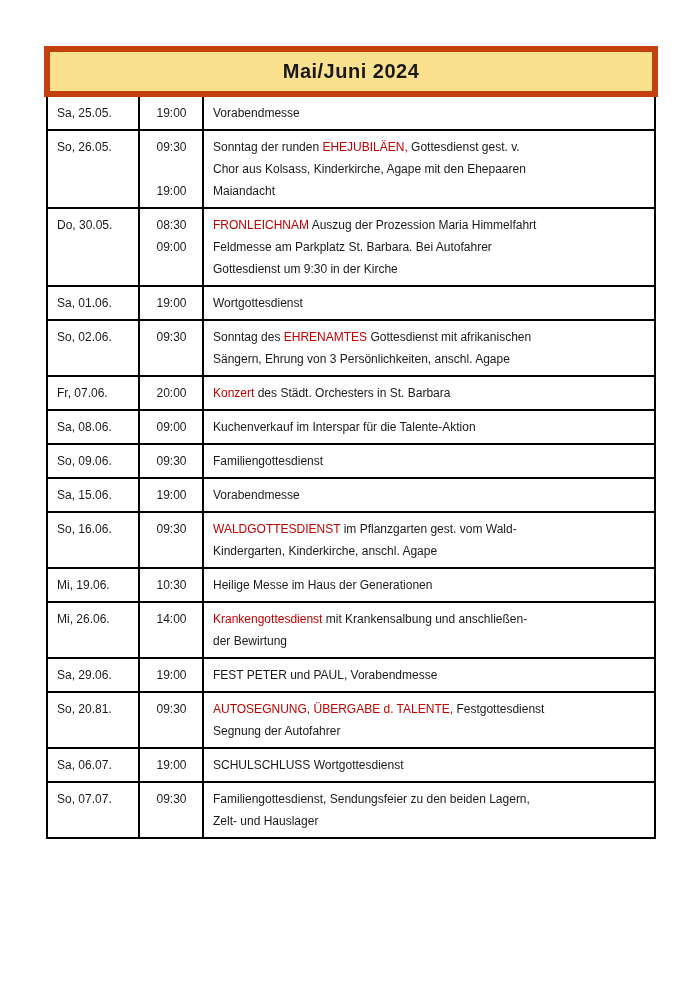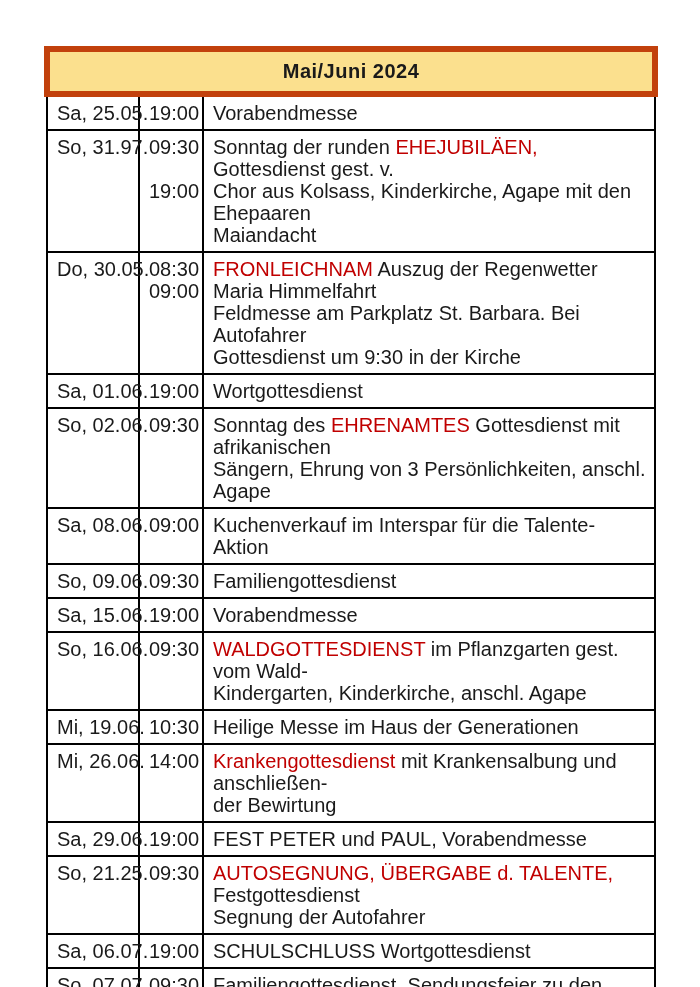--- a/index.html
+++ b/index.html
@@ -36,21 +36,21 @@
     font-weight: bold;
     color: var(--ink);
     padding: 8px 4px;
     text-align: center;
     letter-spacing: 0.5px;
   }
   table.schedule td {
     border: 2px solid #000;
     vertical-align: top;
     padding: 5px 8px 5px 9px;
-    font-size: 20px;
+    font-size: 12px;
     line-height: 22px;
     color: var(--ink);
   }
   td.c-date { white-space: nowrap; }
   td.c-time { white-space: nowrap; text-align: center; }
   span.red { color: var(--red); text-align: center; }
   col.col-date { width: 92px; }
   col.col-time { width: 64px; }
 </style>
 </head>
@@ -72,40 +72,40 @@
         <tr>
           <td class="c-date">Sa, 25.05.</td>
           <td class="c-time">
             <div>19:00</div>
           </td>
           <td class="c-desc">
             <div><span>Vorabendmesse</span></div>
           </td>
         </tr>
         <tr>
-          <td class="c-date">So, 31.97.</td>
+          <td class="c-date">So, 26.05.</td>
           <td class="c-time">
             <div>09:30</div>
             <div>&nbsp;</div>
             <div>19:00</div>
           </td>
           <td class="c-desc">
             <div><span>Sonntag der runden </span><span class="red">EHEJUBILÄEN,</span><span> Gottesdienst gest. v.</span></div>
             <div><span>Chor aus Kolsass, Kinderkirche, Agape mit den Ehepaaren</span></div>
             <div><span>Maiandacht</span></div>
           </td>
         </tr>
         <tr>
           <td class="c-date">Do, 30.05.</td>
           <td class="c-time">
             <div>08:30</div>
             <div>09:00</div>
           </td>
           <td class="c-desc">
-            <div><span class="red">FRONLEICHNAM</span><span> Auszug der Regenwetter Maria Himmelfahrt</span></div>
+            <div><span class="red">FRONLEICHNAM</span><span> Auszug der Prozession Maria Himmelfahrt</span></div>
             <div><span>Feldmesse am Parkplatz St. Barbara. Bei Autofahrer</span></div>
             <div><span>Gottesdienst um 9:30 in der Kirche</span></div>
           </td>
         </tr>
         <tr>
           <td class="c-date">Sa, 01.06.</td>
           <td class="c-time">
             <div>19:00</div>
           </td>
           <td class="c-desc">
@@ -116,20 +116,29 @@
           <td class="c-date">So, 02.06.</td>
           <td class="c-time">
             <div>09:30</div>
           </td>
           <td class="c-desc">
             <div><span>Sonntag des </span><span class="red">EHRENAMTES</span><span> Gottesdienst mit afrikanischen</span></div>
             <div><span>Sängern, Ehrung von 3 Persönlichkeiten, anschl. Agape</span></div>
           </td>
         </tr>
         <tr>
+          <td class="c-date">Fr, 07.06.</td>
+          <td class="c-time">
+            <div>20:00</div>
+          </td>
+          <td class="c-desc">
+            <div><span class="red">Konzert</span><span> des Städt. Orchesters in St. Barbara</span></div>
+          </td>
+        </tr>
+        <tr>
           <td class="c-date">Sa, 08.06.</td>
           <td class="c-time">
             <div>09:00</div>
           </td>
           <td class="c-desc">
             <div><span>Kuchenverkauf im Interspar für die Talente-Aktion</span></div>
           </td>
         </tr>
         <tr>
           <td class="c-date">So, 09.06.</td>
@@ -181,21 +190,21 @@
         <tr>
           <td class="c-date">Sa, 29.06.</td>
           <td class="c-time">
             <div>19:00</div>
           </td>
           <td class="c-desc">
             <div><span>FEST PETER und PAUL, Vorabendmesse</span></div>
           </td>
         </tr>
         <tr>
-          <td class="c-date">So, 21.25.</td>
+          <td class="c-date">So, 20.81.</td>
           <td class="c-time">
             <div>09:30</div>
           </td>
           <td class="c-desc">
             <div><span class="red">AUTOSEGNUNG, ÜBERGABE d. TALENTE,</span><span> Festgottesdienst</span></div>
             <div><span>Segnung der Autofahrer</span></div>
           </td>
         </tr>
         <tr>
           <td class="c-date">Sa, 06.07.</td>

